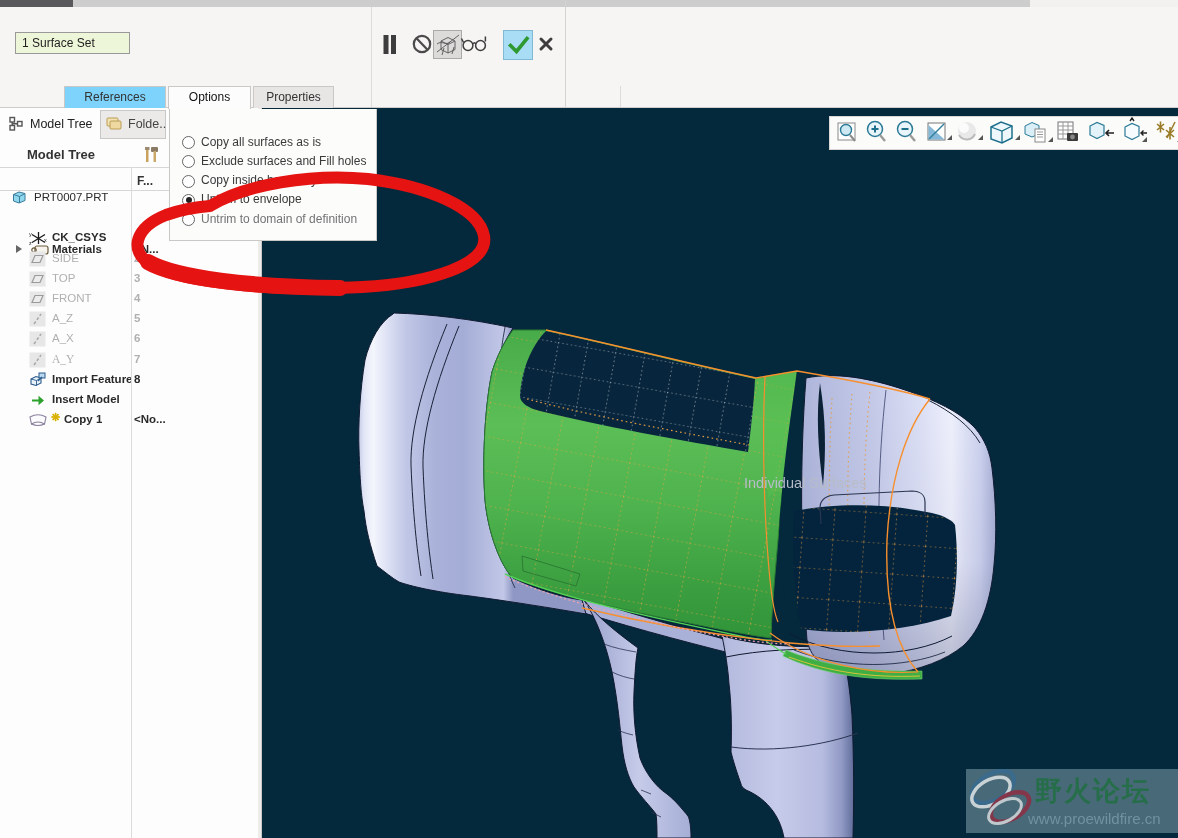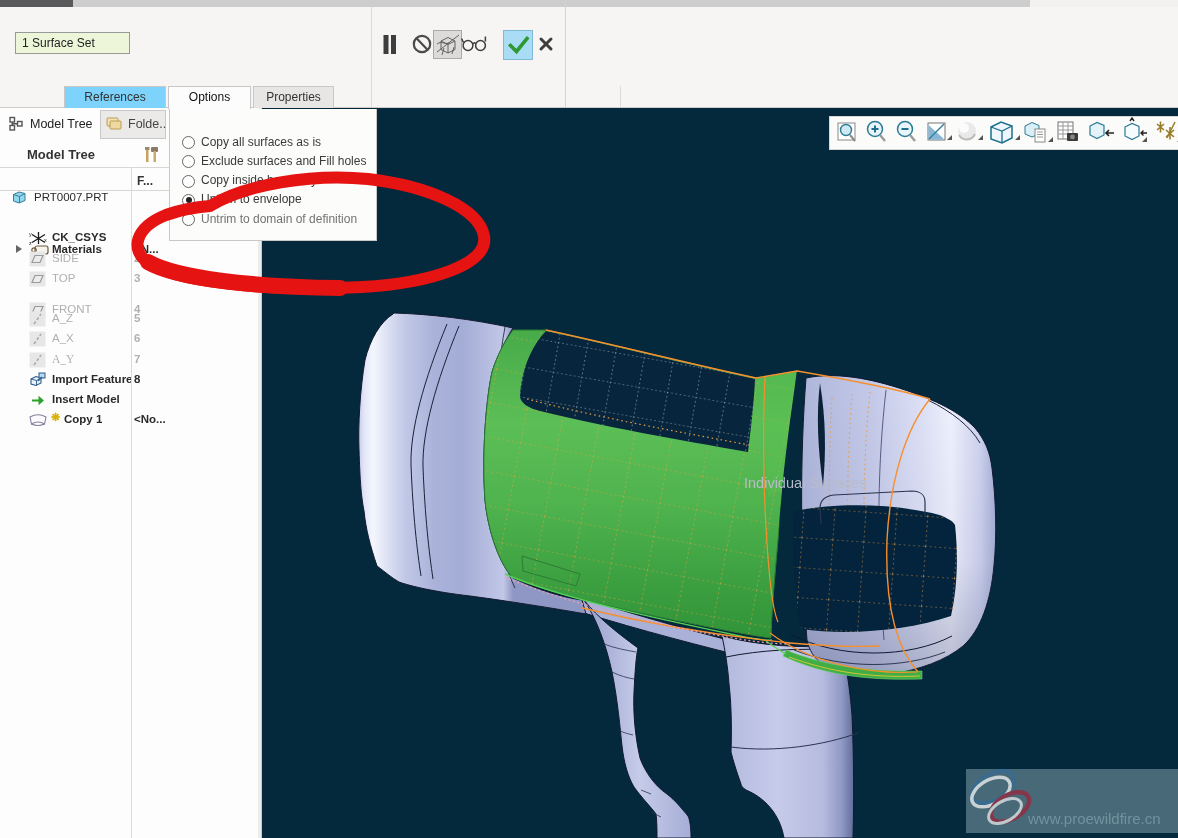--- a/index.html
+++ b/index.html
@@ -255,21 +255,21 @@
         <div class="abs" style="left:134px;top:3px;font-size:11.5px;font-weight:600;color:#b0b0b0;">2</div>
       </div>
       <div class="abs" style="left:0;top:160.8px;width:258px;height:20px;">
         <div class="abs" style="left:29px;top:2px;"><svg width="17" height="16">
             <rect x="0.5" y="0.5" width="16" height="15" fill="#e7e7e7"></rect>
             <path d="M3 11.5 L6 4.5 L14 4.5 L11 11.5 Z" fill="#ececec" stroke="#9a9a9a" stroke-width="1.2"></path>
           </svg></div>
         <div class="abs" style="left:52px;top:3px;font-size:11.5px;font-weight:400;color:#b0b0b0;white-space:nowrap;max-width:79px;overflow:hidden;">TOP</div>
         <div class="abs" style="left:134px;top:3px;font-size:11.5px;font-weight:600;color:#b0b0b0;">3</div>
       </div>
-      <div class="abs" style="left:0;top:192px;width:294px;height:20px;text-align:center;">
+      <div class="abs" style="left:0;top:181px;width:294px;height:20px;text-align:center;">
         <div class="abs" style="left:29px;top:2px;"><svg width="17" height="16">
             <rect x="0.5" y="0.5" width="16" height="15" fill="#e7e7e7"></rect>
             <path d="M3 11.5 L6 4.5 L14 4.5 L11 11.5 Z" fill="#ececec" stroke="#9a9a9a" stroke-width="1.2"></path>
           </svg></div>
         <div class="abs" style="left:52px;top:3px;font-size:11.5px;font-weight:400;color:#b0b0b0;white-space:nowrap;max-width:79px;overflow:hidden;">FRONT</div>
         <div class="abs" style="left:134px;top:3px;font-size:11.5px;font-weight:600;color:#b0b0b0;">4</div>
       </div>
       <div class="abs" style="left:0;top:201.2px;width:258px;height:20px;">
         <div class="abs" style="left:29px;top:2px;"><svg width="17" height="16">
             <rect x="0.5" y="0.5" width="16" height="15" fill="#e7e7e7"></rect>
@@ -384,20 +384,21 @@
 <div class="abs" style="left:966px;top:769px;width:212px;height:64px;background:rgba(130,158,170,0.55);"></div>
 <div id="wm" class="abs" style="left:966px;top:769px;width:212px;height:64px;">
   <svg width="212" height="64" viewBox="0 0 212 64">
     <g fill="none">
       <ellipse cx="27" cy="18" rx="23" ry="13" transform="rotate(-30 27 18)" stroke="#3a6b8c" stroke-width="4.5"></ellipse>
       <ellipse cx="25" cy="23" rx="21" ry="12" transform="rotate(-30 25 23)" stroke="#c9d3d6" stroke-width="3.5"></ellipse>
       <ellipse cx="44" cy="38" rx="21" ry="12" transform="rotate(-30 44 38)" stroke="#84374a" stroke-width="4.5"></ellipse>
       <ellipse cx="39" cy="42" rx="18" ry="10" transform="rotate(-30 39 42)" stroke="#bfc9cd" stroke-width="3"></ellipse>
     </g>
   </svg>
+  <div class="abs" style="left:69px;top:4px;font-size:27px;font-weight:bold;color:#256e49;letter-spacing:2px;">野火论坛</div>
   <div class="abs" style="left:62px;top:41px;font-size:15px;color:#7093a0;">www.proewildfire.cn</div>
 </div>
 
 <div id="opt" class="abs" style="left:169px;top:109px;width:208px;height:132px;background:#fcfcfb;border:1px solid #c9c8c7;border-top:none;z-index:40;">
     <div class="abs" style="left:12px;top:27px;width:13px;height:13px;border:1.4px solid #666;border-radius:50%;background:#fff;"></div>
     <div class="abs" style="left:31px;top:25.5px;font-size:12px;color:#3a3a3a;white-space:nowrap;">Copy all surfaces as is</div>
     <div class="abs" style="left:12px;top:46.3px;width:13px;height:13px;border:1.4px solid #666;border-radius:50%;background:#fff;"></div>
     <div class="abs" style="left:31px;top:44.8px;font-size:12px;color:#3a3a3a;white-space:nowrap;">Exclude surfaces and Fill holes</div>
     <div class="abs" style="left:12px;top:65.6px;width:13px;height:13px;border:1.4px solid #666;border-radius:50%;background:#fff;"></div>
     <div class="abs" style="left:31px;top:64.1px;font-size:12px;color:#3a3a3a;white-space:nowrap;">Copy inside boundary</div>

